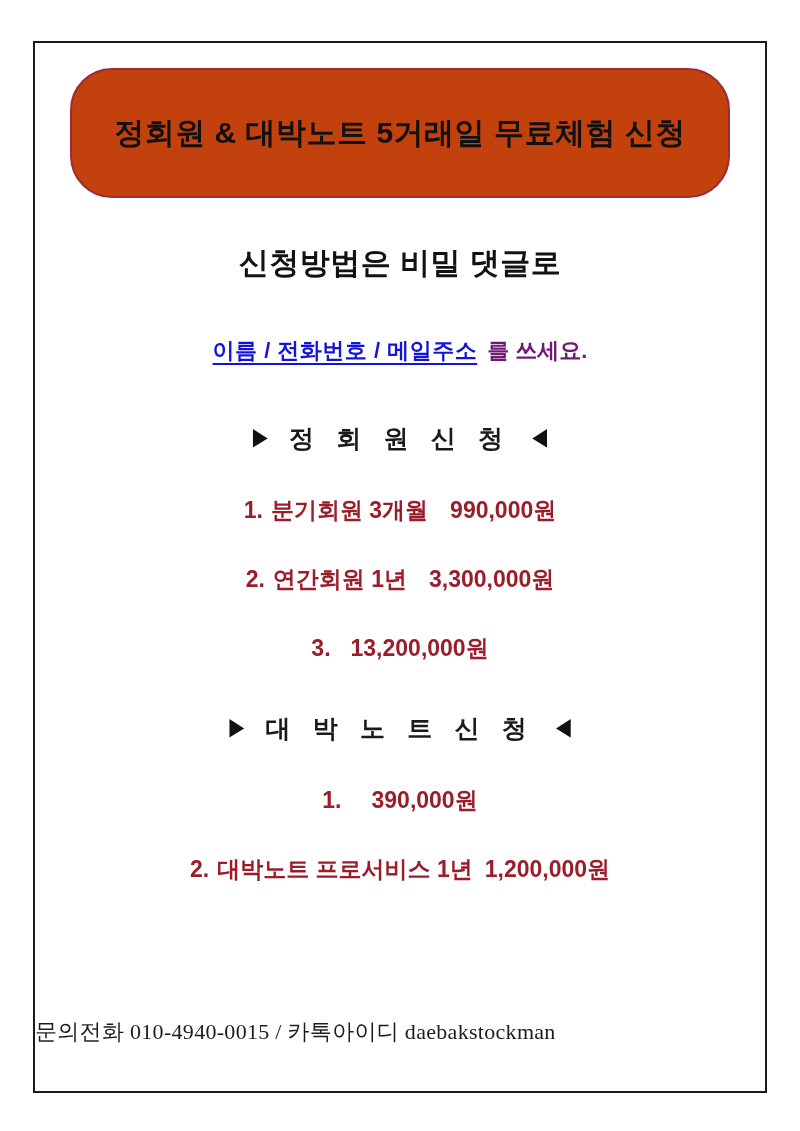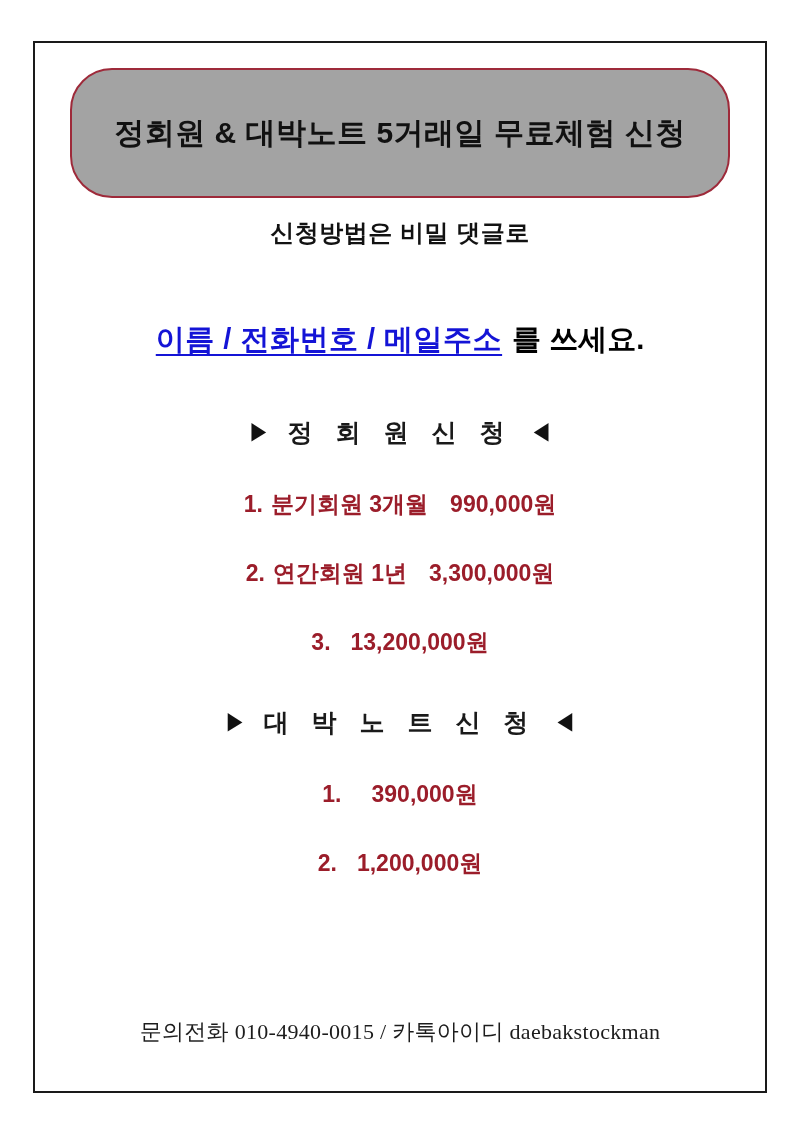--- a/index.html
+++ b/index.html
@@ -33,78 +33,78 @@
     align-items: center;
   }
 
   
   .title-pill {
     margin-top: 25px;
     width: 660px;
     height: 130px;
     border: 2px solid #9e2a3a;
     border-radius: 42px;
-    background: #a3a3a3;
+    background: #c2410c;
     display: flex;
     align-items: center;
     justify-content: center;
   }
   .title-text {
     font-size: 30px;
     font-weight: bold;
     color: #111111;
     letter-spacing: 0.5px;
     white-space: nowrap;
   }
 
   
   .subtitle {
-    margin-top: 19px;
-    font-size: 24px;
+    margin-top: 45px;
+    font-size: 30px;
     font-weight: bold;
     color: #121212;
     letter-spacing: 0.5px;
   }
 
   .fields-line {
-    margin-top: 71px;
-    font-size: 29px;
+    margin-top: 52px;
+    font-size: 22px;
     font-weight: bold;
     color: #121212;
     display: flex;
     align-items: baseline;
     justify-content: center;
     white-space: nowrap;
   }
   .fields-line .fields {
     color: #1414d6;
     text-decoration: underline;
     text-decoration-thickness: 2px;
     text-underline-offset: 5px;
     letter-spacing: 0.5px;
   }
   .fields-line .tail {
-    color: #000000;
+    color: #701a75;
     margin-left: 10px;
   }
 
   
   .section-header {
     font-size: 25px;
     font-weight: bold;
     color: #1a1a1a;
     display: flex;
     align-items: center;
     gap: 18px;
     white-space: nowrap;
   }
   .section-header.first { margin-top: 56px; }
   .section-header.second { margin-top: 48px; }
   .section-header .arrow { font-size: 21px; color: #111111; }
-  .section-header .label { letter-spacing: 8px; }
+  .section-header .label { letter-spacing: 8px; font-family: Liberation Serif, serif; }
 
   
   .row {
     font-size: 23px;
     font-weight: bold;
     color: #9b1d2a;
     white-space: nowrap;
     display: flex;
     align-items: baseline;
   }
@@ -115,21 +115,20 @@
   .row .name { }
   .row .price { margin-left: 22px; }
   .row.tight .price { margin-left: 12px; }
 
   
   .footer {
     position: absolute;
     left: 0;
     right: 0;
     bottom: 44px;
-    text-align: center;
     font-family: "Liberation Serif", serif;
     font-size: 22px;
     color: #1c1c1c;
     letter-spacing: 0.3px;
     white-space: nowrap;
   }
 </style>
 </head>
 <body>
 
@@ -176,19 +175,20 @@
       <span class="arrow">◀</span>
     </div>
 
     <div class="row r1">
       <span class="num">1.</span>
       <span class="price">390,000원</span>
     </div>
 
     <div class="row r2 tight">
       <span class="num">2.</span>
+      <span class="name">대박노트 프로서비스 1년</span>
       <span class="price">1,200,000원</span>
     </div>
 
     <div class="footer">문의전화 010-4940-0015 / 카톡아이디 daebakstockman</div>
 
   </div>
 </div>
 
 </body></html>

